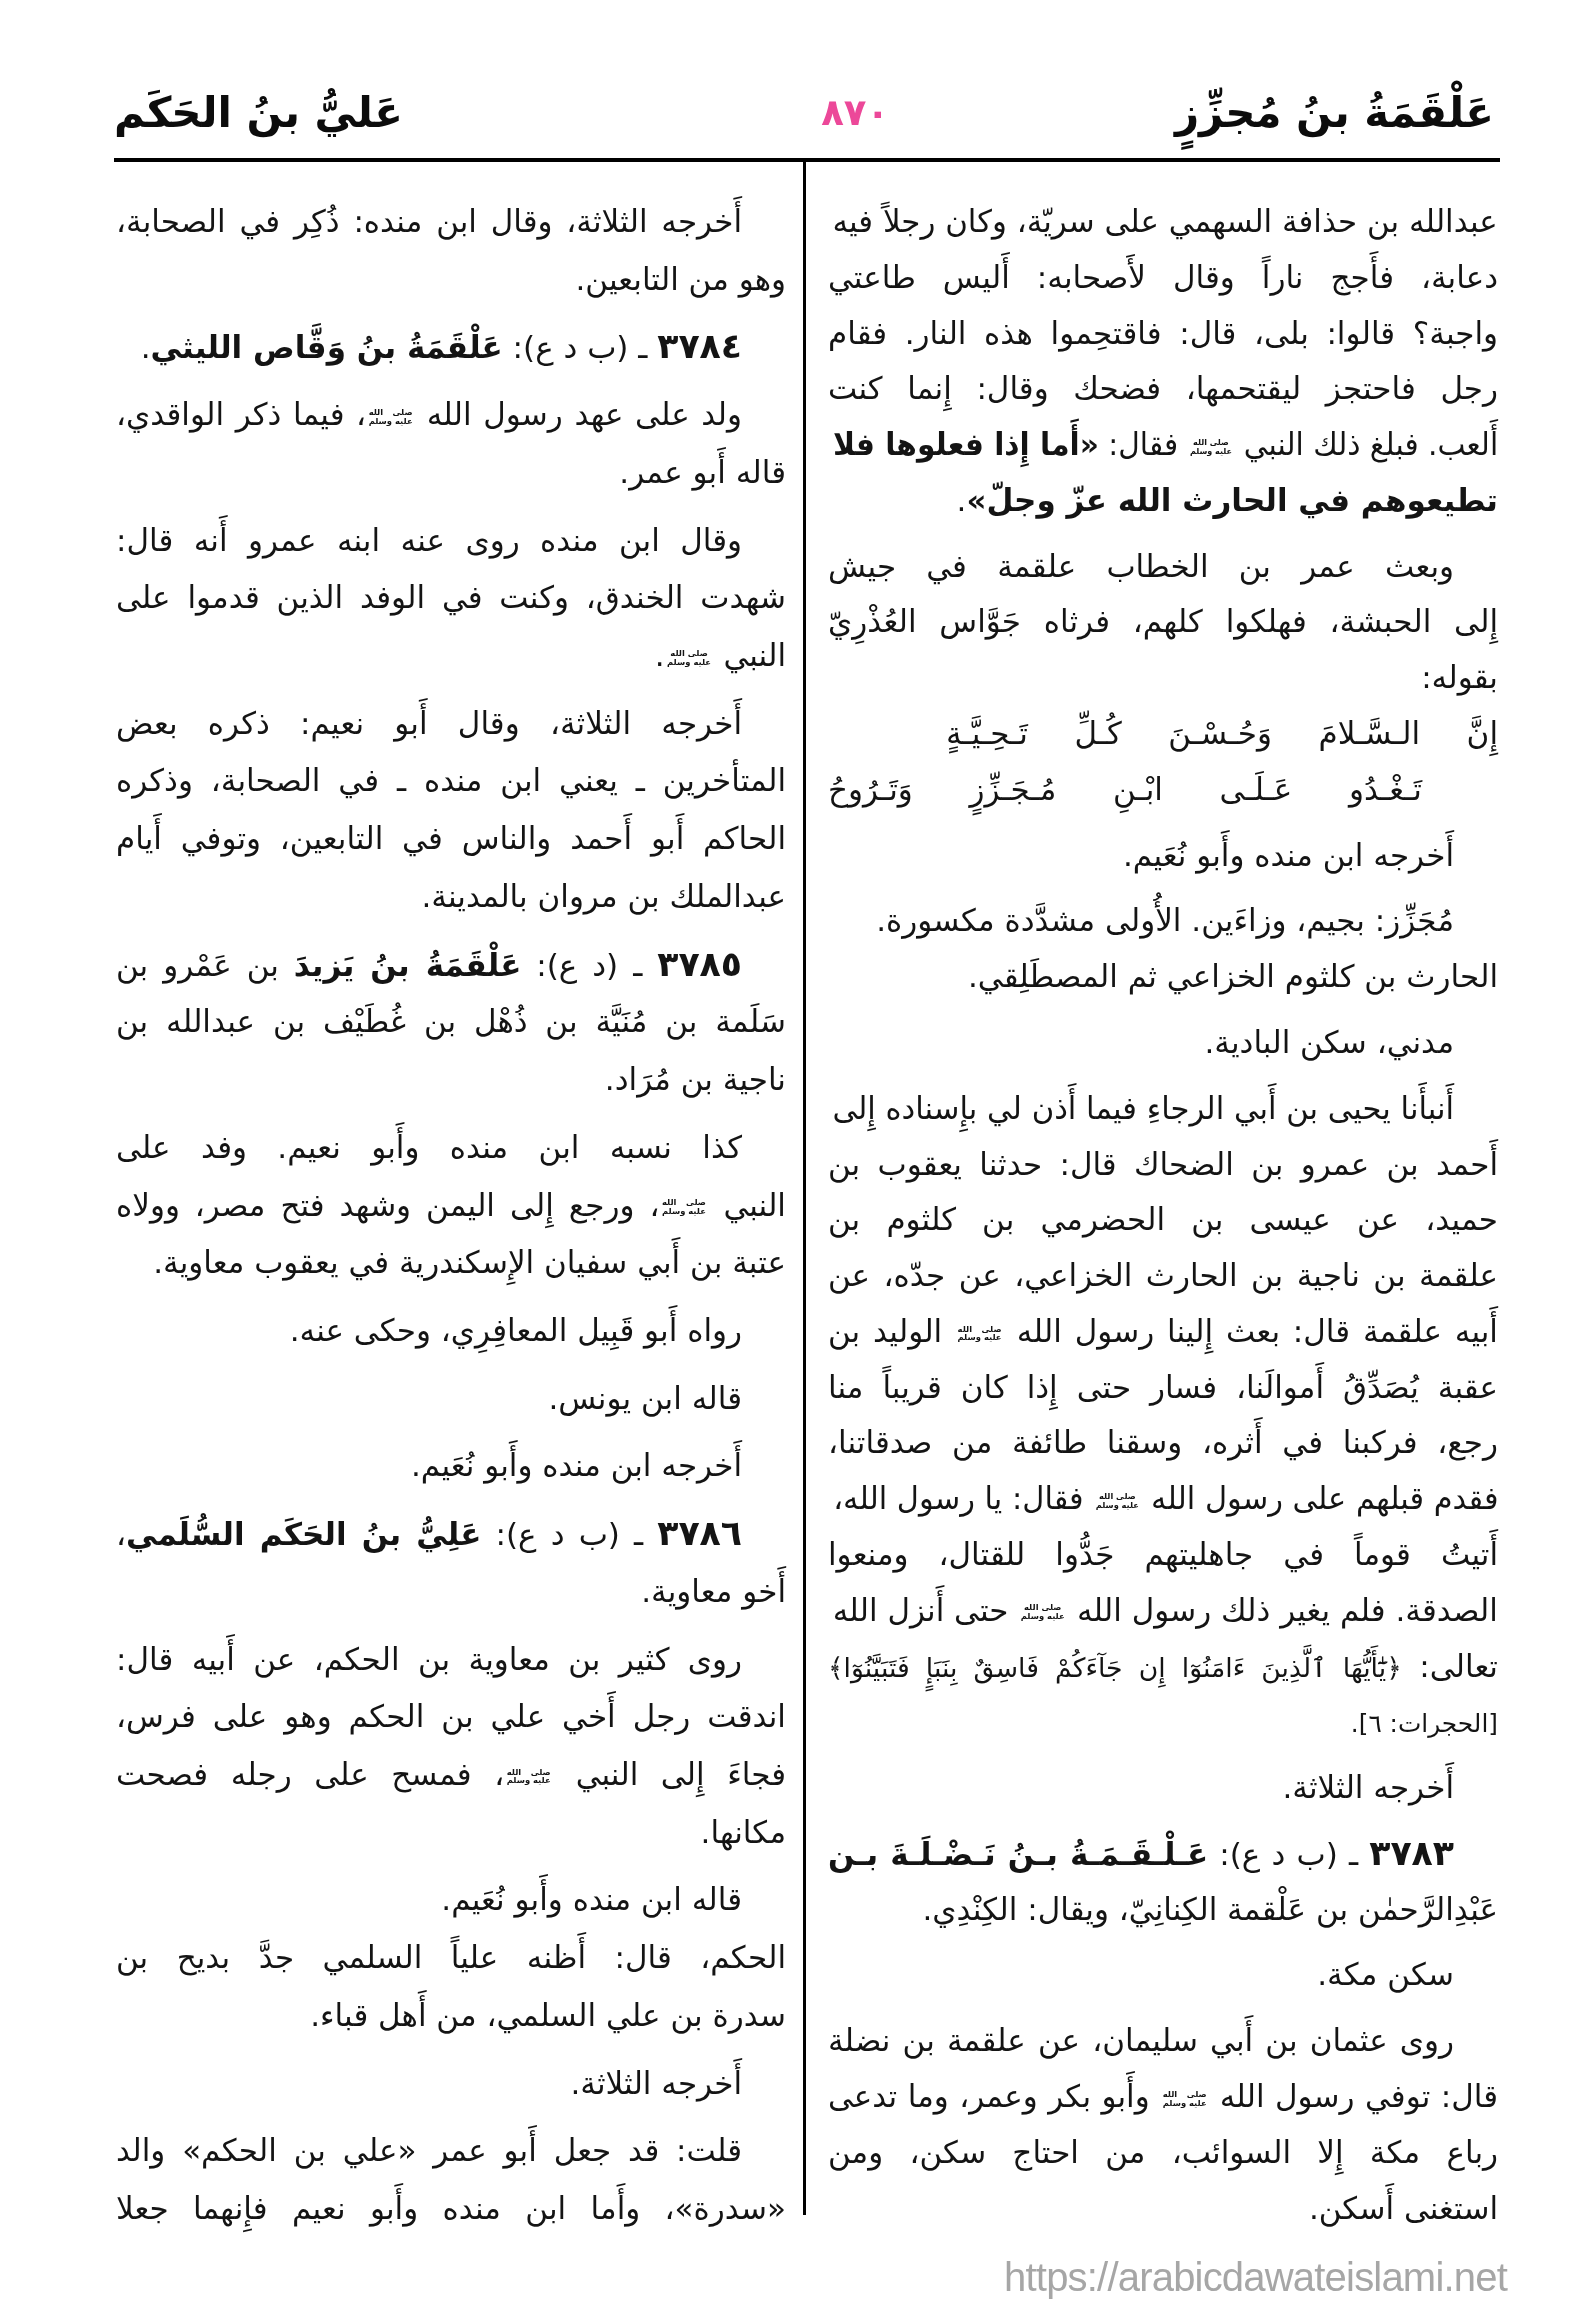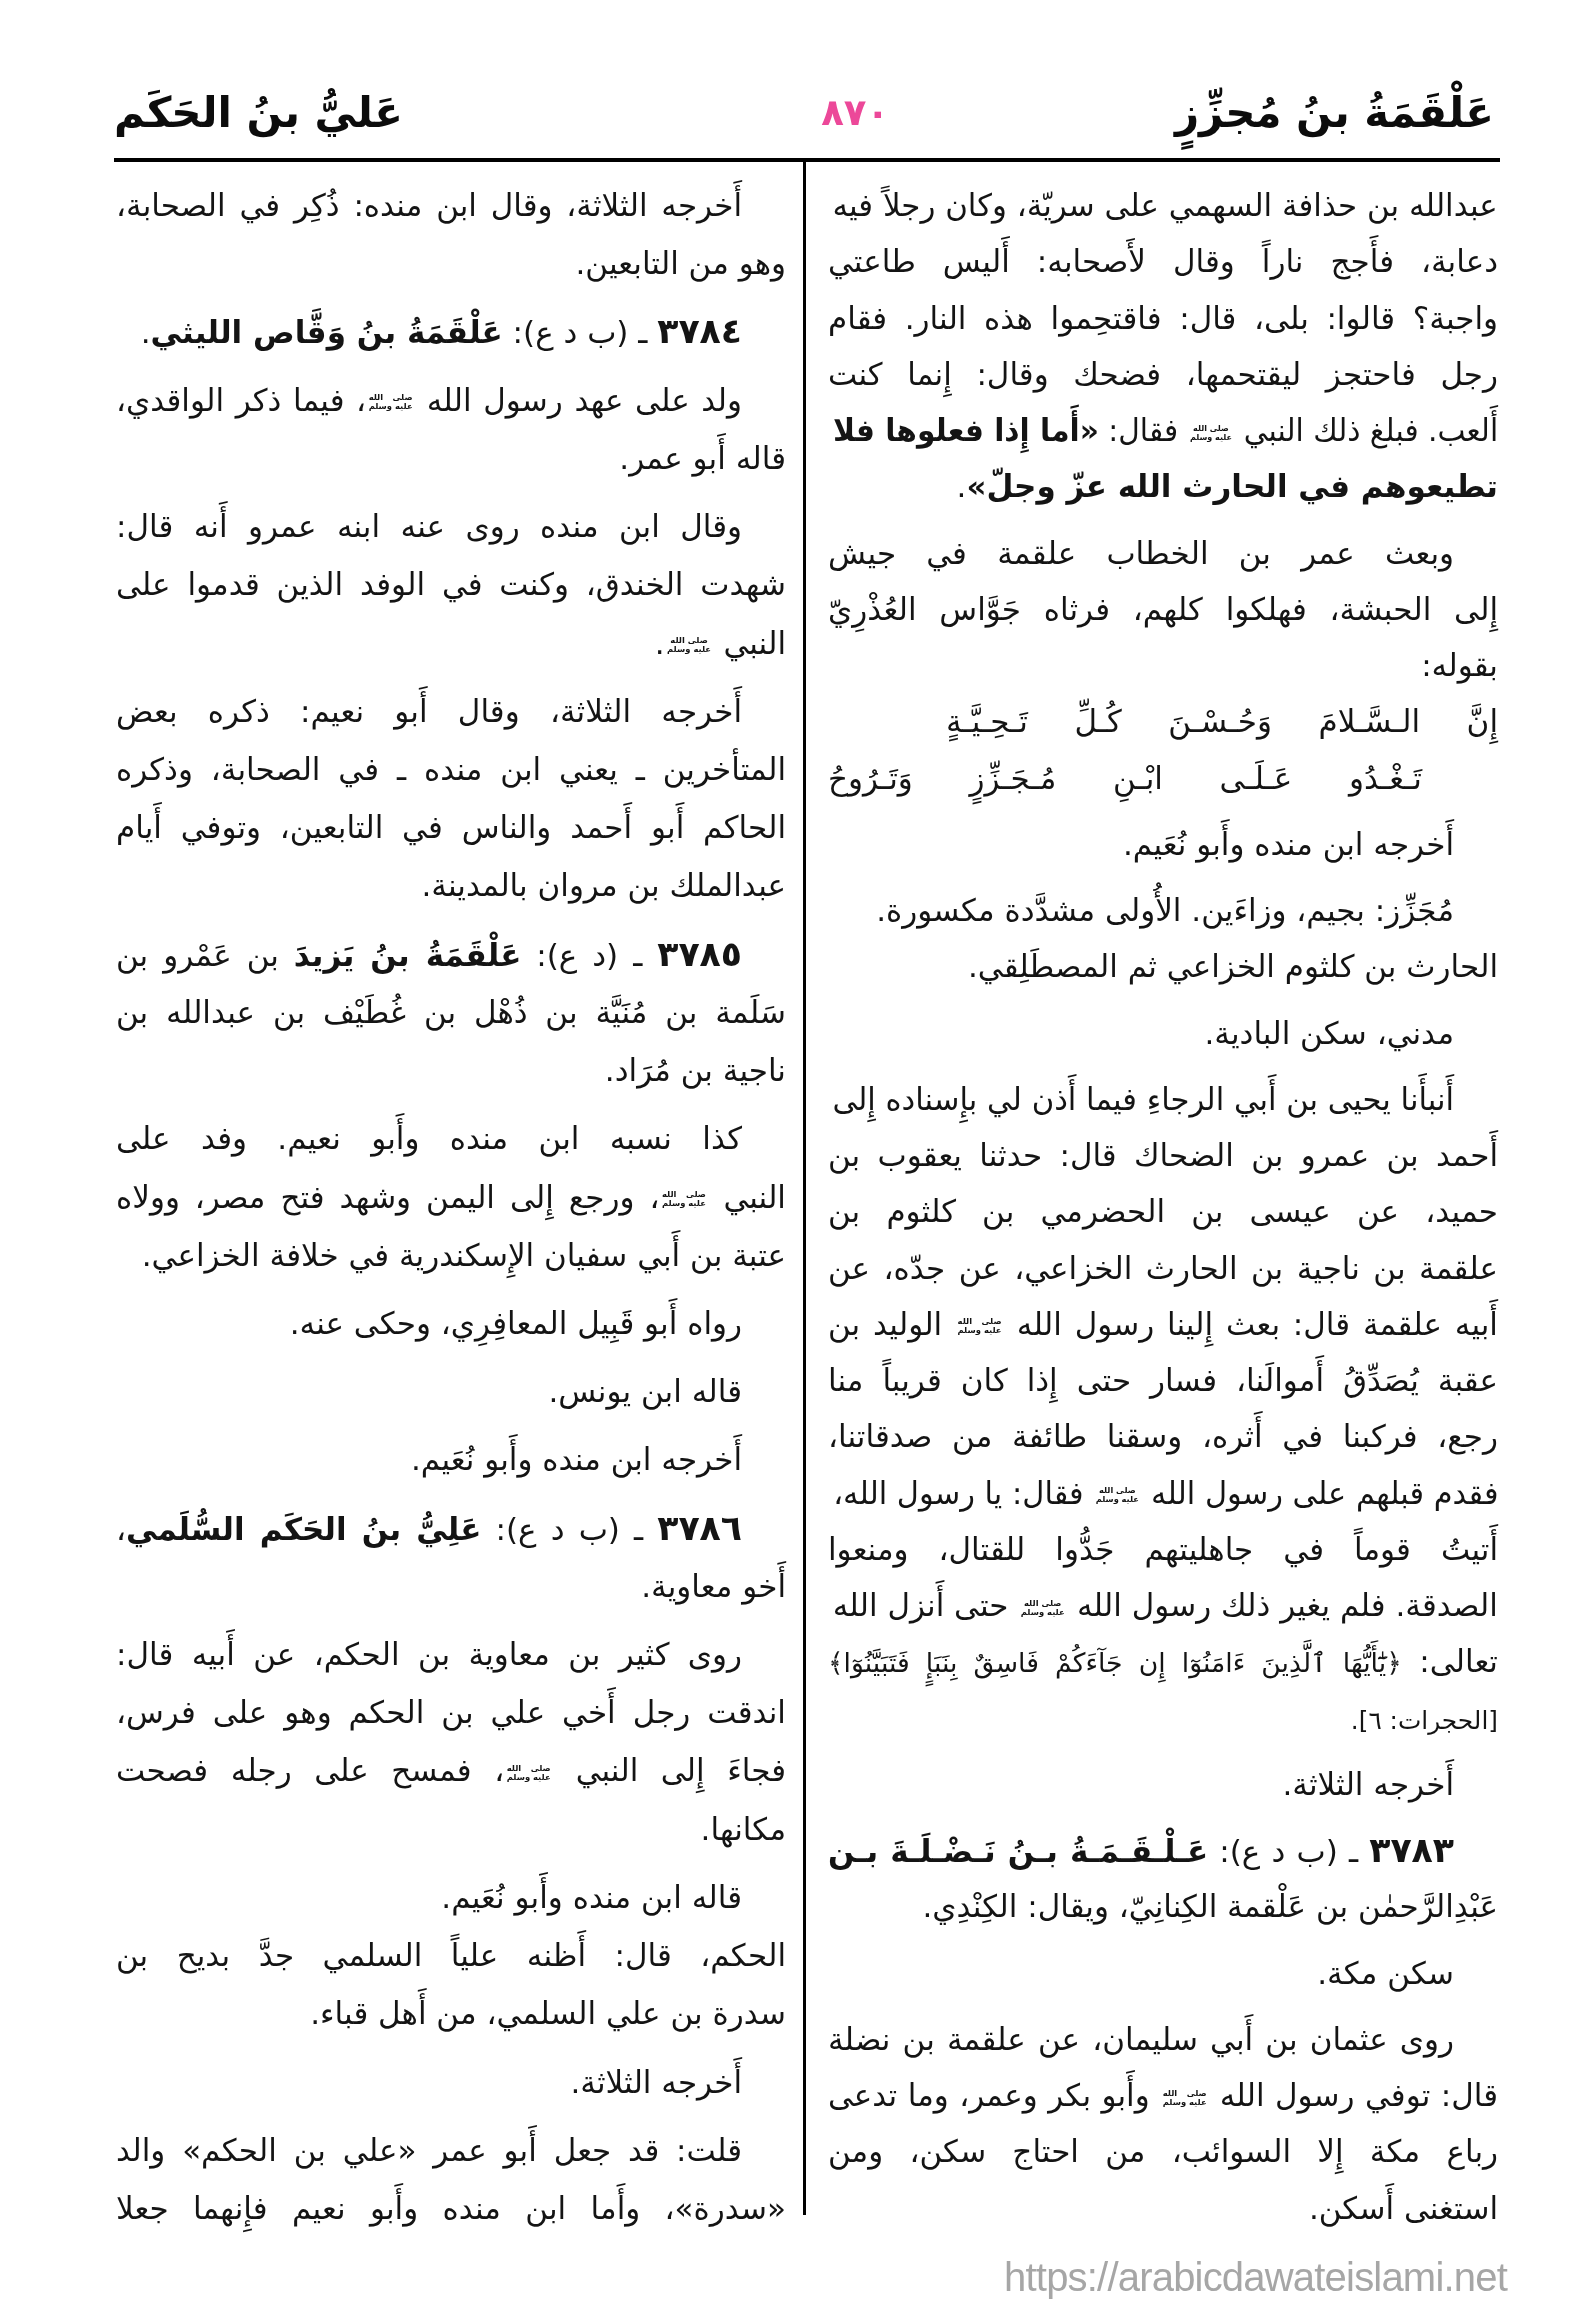--- a/index.html
+++ b/index.html
@@ -25,21 +25,21 @@
     display: flex; flex-direction: column; justify-content: space-between;
   }
   .col-right { left: 828px; }
   .col-left { left: 116px; }
 
   .ln {
     flex: none; height: 47px; line-height: 47px; font-size: 31px;
     white-space: nowrap; text-align: right; direction: rtl;
   }
   .ln.start { padding-right: 44px; margin-top: 10px; }
-  .ln.first { margin-top: 0; }
+  .ln.first { margin-top: 16px; }
   .ln.justify { white-space: normal; text-align: justify; text-align-last: justify; }
   .ln.verse-first { padding-left: 118px; }
   .ln.verse-second { padding-right: 76px; }
 
   .seg.entry-number { font-weight: bold; font-size: 1.12em; }
   .seg.entry-name { font-weight: bold; }
   .seg.hadith-quote { font-weight: bold; }
   .seg.quran { font-size: 0.86em; }
   .seg.verse-reference { font-size: 0.8em; }
   .seg.honorific {
@@ -112,21 +112,21 @@
       <div class="ln end"><span class="inner"><span class="seg text">النبي </span><span class="seg honorific"><span class="h-upper">صلى الله</span><span class="h-lower">عليه وسلم</span></span><span class="seg text">.</span></span></div>
       <div class="ln start justify"><span class="inner"><span class="seg text">أَخرجه الثلاثة، وقال أَبو نعيم: ذكره بعض</span></span></div>
       <div class="ln justify"><span class="inner"><span class="seg text">المتأخرين ـ يعني ابن منده ـ في الصحابة، وذكره</span></span></div>
       <div class="ln justify"><span class="inner"><span class="seg text">الحاكم أَبو أَحمد والناس في التابعين، وتوفي أَيام</span></span></div>
       <div class="ln end"><span class="inner"><span class="seg text">عبدالملك بن مروان بالمدينة.</span></span></div>
       <div class="ln start justify"><span class="inner"><span class="seg entry-number">٣٧٨٥</span><span class="seg text"> ـ (د ع): </span><span class="seg entry-name">عَلْقَمَةُ بنُ يَزيدَ</span><span class="seg text"> بن عَمْرو بن</span></span></div>
       <div class="ln justify"><span class="inner"><span class="seg text">سَلَمة بن مُنَيَّة بن ذُهْل بن غُطَيْف بن عبدالله بن</span></span></div>
       <div class="ln end"><span class="inner"><span class="seg text">ناجية بن مُرَاد.</span></span></div>
       <div class="ln start justify"><span class="inner"><span class="seg text">كذا نسبه ابن منده وأَبو نعيم. وفد على</span></span></div>
       <div class="ln justify"><span class="inner"><span class="seg text">النبي </span><span class="seg honorific"><span class="h-upper">صلى الله</span><span class="h-lower">عليه وسلم</span></span><span class="seg text">، ورجع إِلى اليمن وشهد فتح مصر، وولاه</span></span></div>
-      <div class="ln end"><span class="inner"><span class="seg text">عتبة بن أَبي سفيان الإِسكندرية في خلافة الخزاعي.</span></span></div>
+      <div class="ln end"><span class="inner"><span class="seg text">عتبة بن أَبي سفيان الإِسكندرية في يعقوب معاوية.</span></span></div>
       <div class="ln start end"><span class="inner"><span class="seg text">رواه أَبو قَبِيل المعافِرِي، وحكى عنه.</span></span></div>
       <div class="ln start end"><span class="inner"><span class="seg text">قاله ابن يونس.</span></span></div>
       <div class="ln start end"><span class="inner"><span class="seg text">أَخرجه ابن منده وأَبو نُعَيم.</span></span></div>
       <div class="ln start justify"><span class="inner"><span class="seg entry-number">٣٧٨٦</span><span class="seg text"> ـ (ب د ع): </span><span class="seg entry-name">عَلِيُّ بنُ الحَكَم السُّلَمي</span><span class="seg text">،</span></span></div>
       <div class="ln end"><span class="inner"><span class="seg text">أَخو معاوية.</span></span></div>
       <div class="ln start justify"><span class="inner"><span class="seg text">روى كثير بن معاوية بن الحكم، عن أَبيه قال:</span></span></div>
       <div class="ln justify"><span class="inner"><span class="seg text">اندقت رجل أَخي علي بن الحكم وهو على فرس،</span></span></div>
       <div class="ln justify"><span class="inner"><span class="seg text">فجاءَ إِلى النبي </span><span class="seg honorific"><span class="h-upper">صلى الله</span><span class="h-lower">عليه وسلم</span></span><span class="seg text">، فمسح على رجله فصحت</span></span></div>
       <div class="ln end"><span class="inner"><span class="seg text">مكانها.</span></span></div>
       <div class="ln start end"><span class="inner"><span class="seg text">قاله ابن منده وأَبو نُعَيم.</span></span></div>

